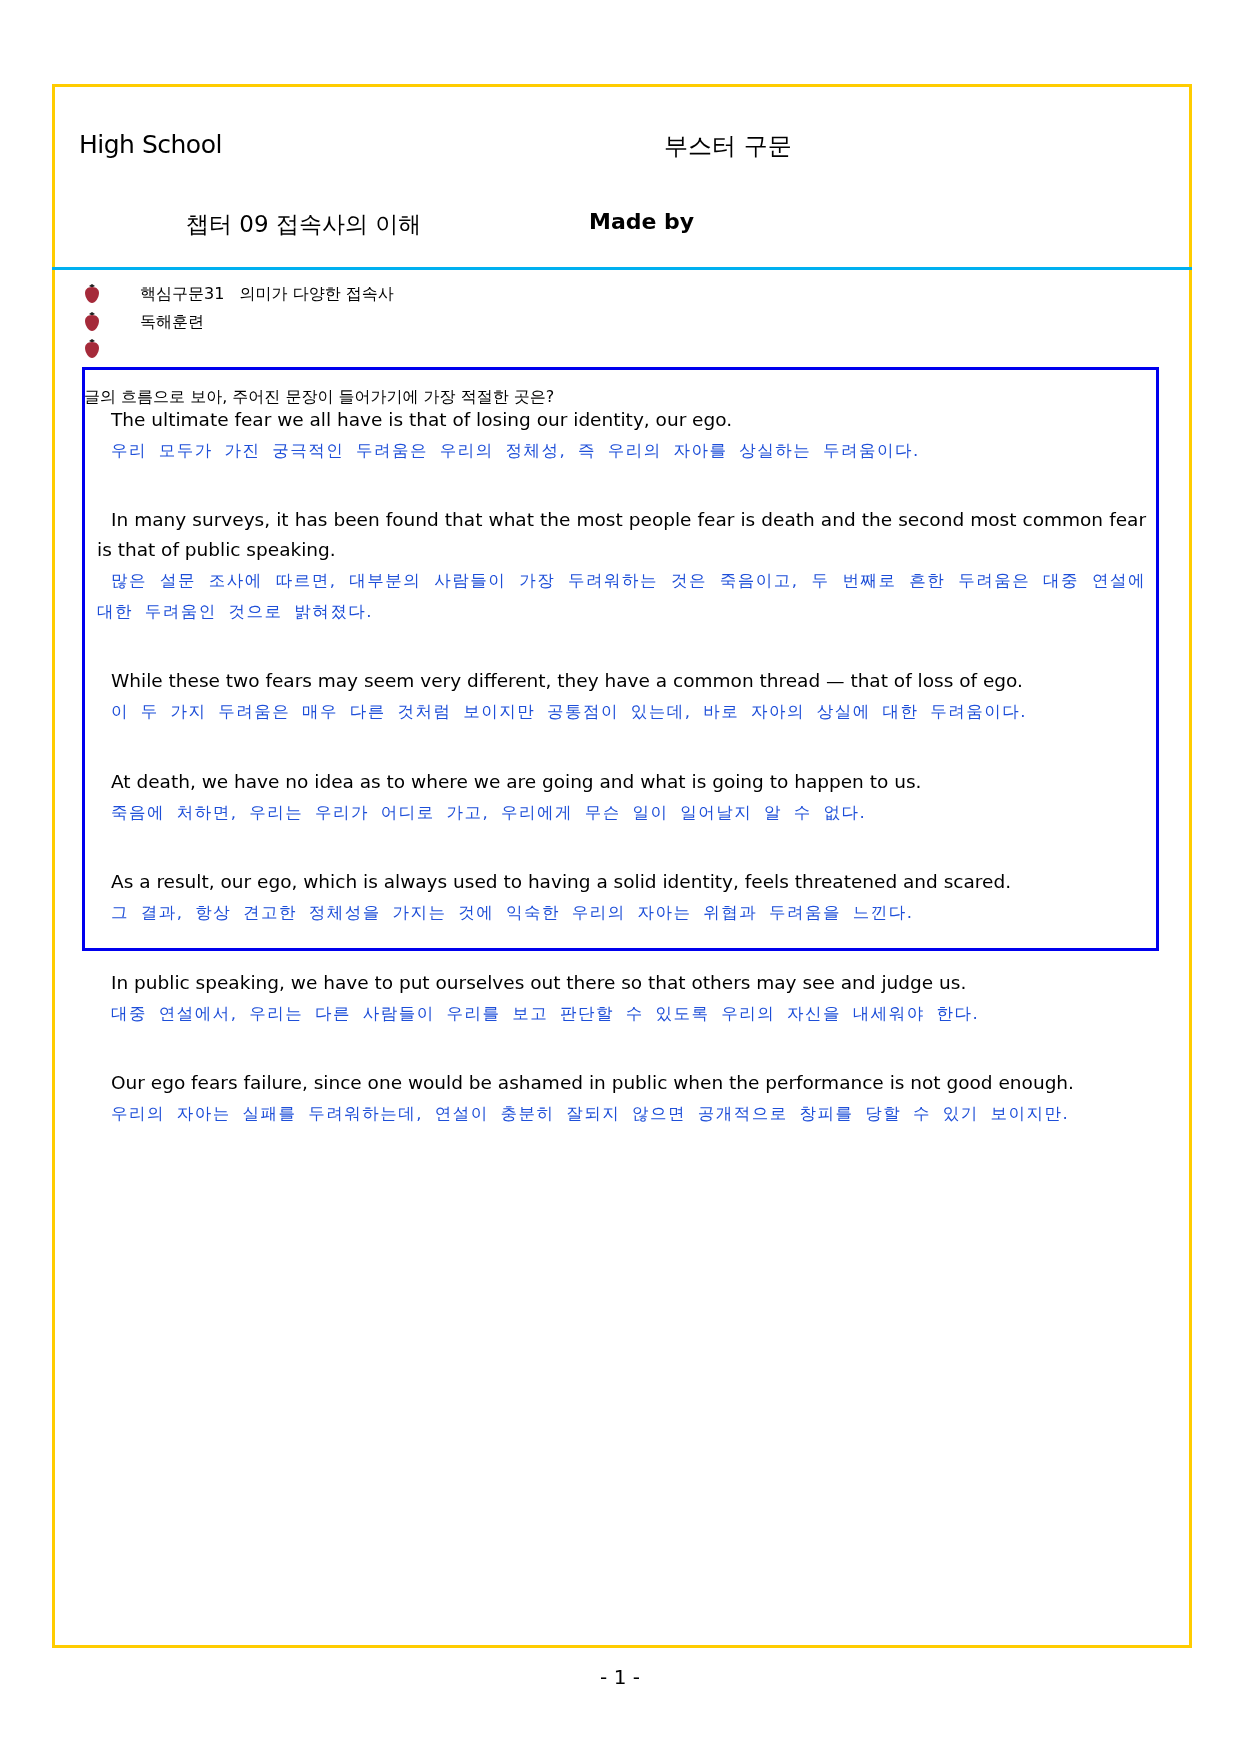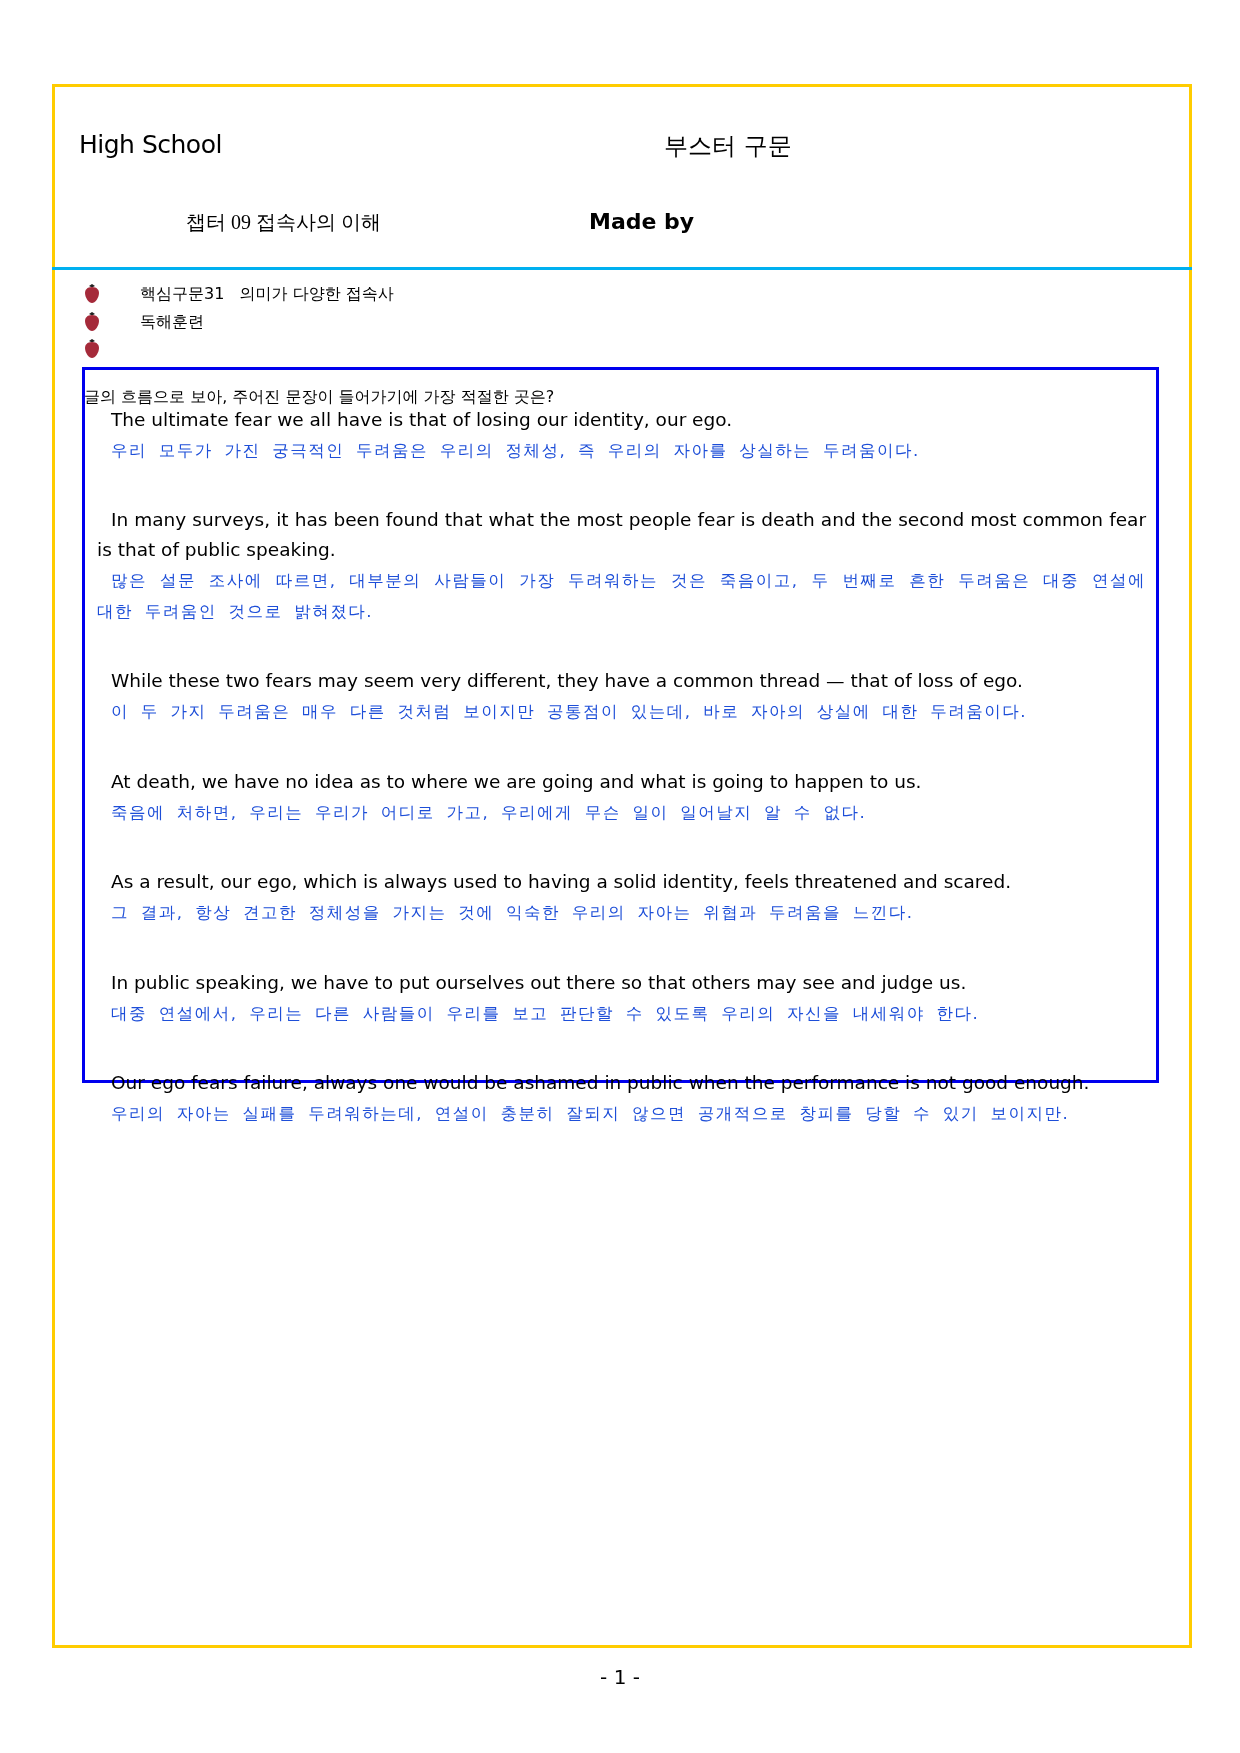--- a/index.html
+++ b/index.html
@@ -3,27 +3,27 @@
 <meta charset="utf-8">
 <style>
   html, body { margin: 0; padding: 0; background: #ffffff; }
   body { width: 1240px; height: 1753px; position: relative; overflow: hidden;
          font-family: "DejaVu Sans", sans-serif; color: #000; }
   .page-frame { position: absolute; left: 52px; top: 84px; width: 1140px; height: 1564px;
                 border: 3px solid #ffcc00; box-sizing: border-box; }
   .hdr { position: absolute; font-family: "DejaVu Sans", sans-serif; color: #000; }
   .hdr-school { left: 79px; top: 130px; font-size: 25px; letter-spacing: -0.5px; }
   .hdr-book { left: 664px; top: 130px; font-size: 24px; }
-  .hdr-chapter { left: 186px; top: 209px; font-size: 20px; font-family: Liberation Serif, serif; }
+  .hdr-chapter { left: 186px; top: 209px; font-size: 23px; }
   .hdr-madeby { left: 589px; top: 209px; font-size: 22px; font-weight: bold; }
   .header-rule { position: absolute; left: 52px; top: 267px; width: 1140px; height: 3px; background: #00b0f0; }
   .bullet-row { position: absolute; left: 84px; display: flex; font-size: 16px; gap: 28px; }
   .bullet-row .icon { width: 16px; height: 20px; margin-right: 12px; display: inline-block; }
   .b1 { top: 284px; } .b2 { top: 312px; } .b3 { top: 339px; flex-direction: column; }
-  .passage-box { position: absolute; left: 82px; top: 367px; width: 1077px; height: 716px;
+  .passage-box { position: absolute; left: 82px; top: 367px; width: 1077px; height: 584px;
                  border: 3px solid #0000ee; box-sizing: border-box; }
   .para { position: absolute; left: 12px; right: 10px; font-family: "DejaVu Sans", sans-serif; }
   .en { font-size: 18.5px; line-height: 30px; color: #000; text-align: justify; text-indent: 14px; }
   .ko { font-size: 16.5px; line-height: 31px; color: #1d4ed8; letter-spacing: 1.5px; word-spacing: 5px; text-indent: 14px; text-align: justify; }
   .page-number { position: absolute; left: 0; width: 1240px; top: 1665px; text-align: center; font-size: 20px; }
 </style>
 </head>
 <body>
 
 <div class="page-frame"></div>
@@ -82,18 +82,18 @@
   </div>
   <div class="para" style="top:497px">
     <div class="en">As a result, our ego, which is always used to having a solid identity, feels threatened and scared.</div>
     <div class="ko">그 결과, 항상 견고한 정체성을 가지는 것에 익숙한 우리의 자아는 위협과 두려움을 느낀다.</div>
   </div>
   <div class="para" style="top:598px">
     <div class="en">In public speaking, we have to put ourselves out there so that others may see and judge us.</div>
     <div class="ko">대중 연설에서, 우리는 다른 사람들이 우리를 보고 판단할 수 있도록 우리의 자신을 내세워야 한다.</div>
   </div>
   <div class="para" style="top:698px">
-    <div class="en">Our ego fears failure, always one would be ashamed in public when the performance is not good enough.</div>
+    <div class="en">Our ego fears failure, since one would be ashamed in public when the performance is not good enough.</div>
     <div class="ko">우리의 자아는 실패를 두려워하는데, 연설이 충분히 잘되지 않으면 공개적으로 창피를 당할 수 있기 보이지만.</div>
   </div>
 </div>
 
 <div class="page-number">- 1 -</div>
 
 </body></html>

